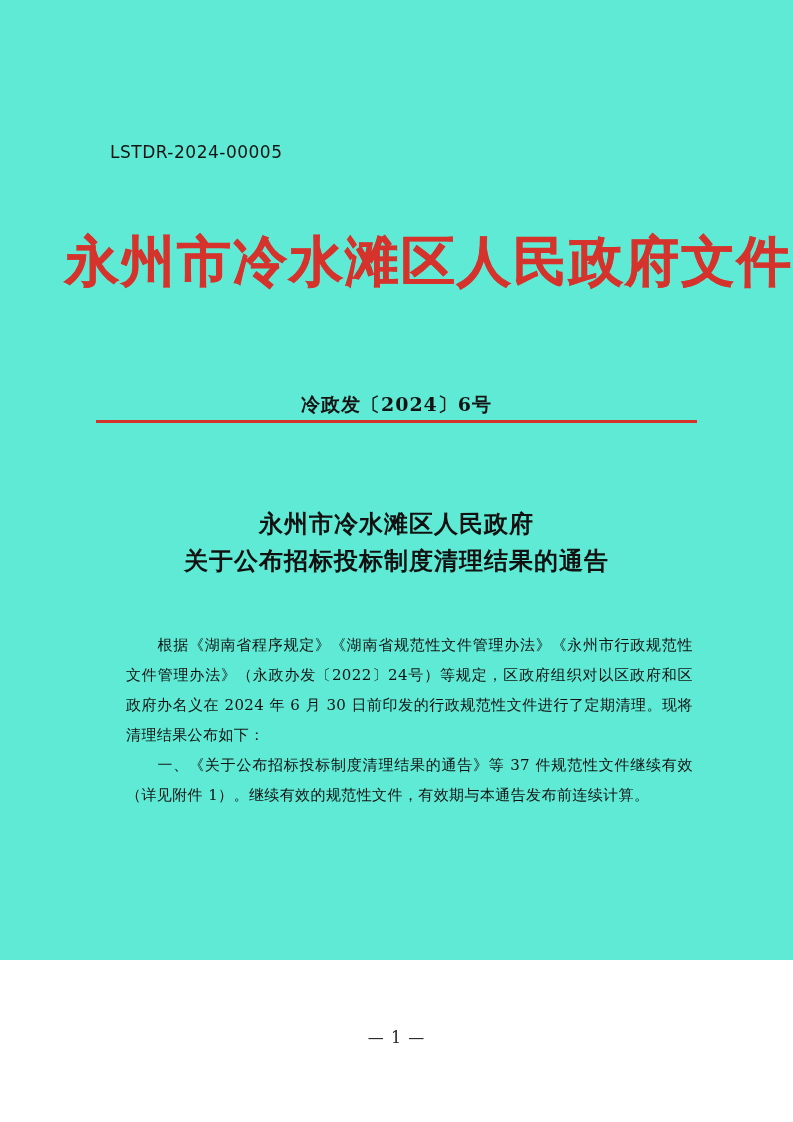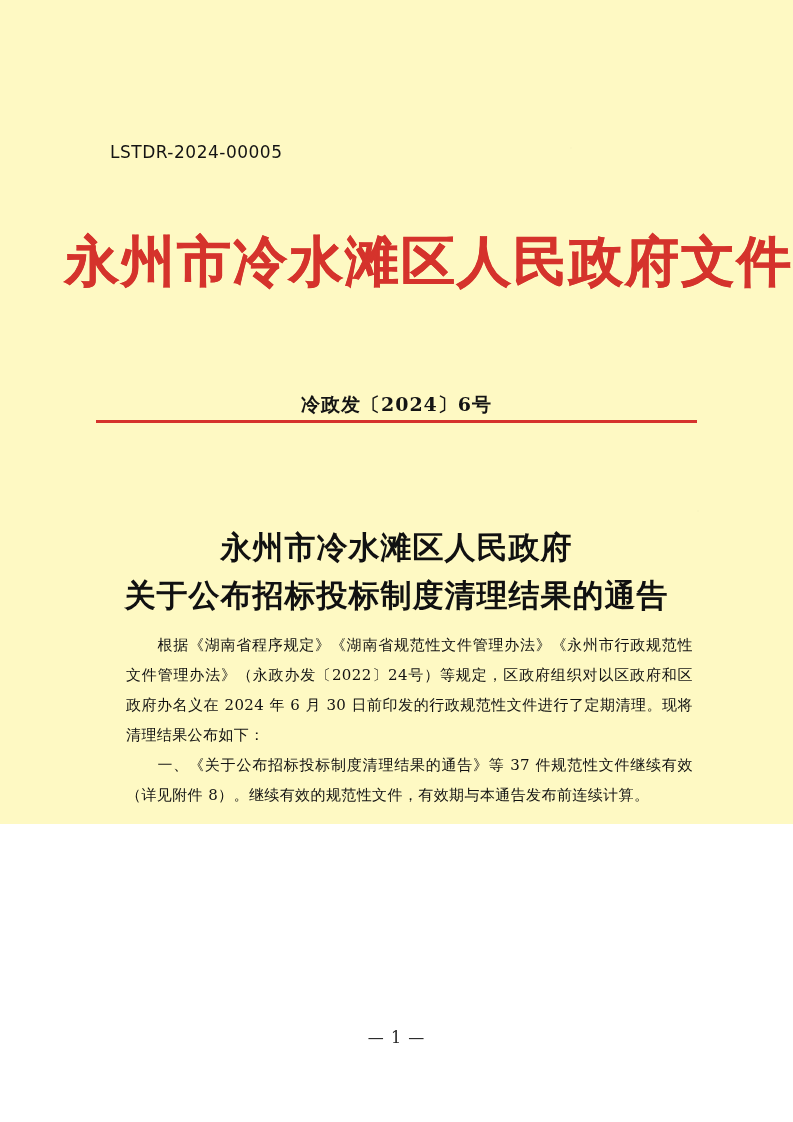--- a/index.html
+++ b/index.html
@@ -11,22 +11,22 @@
     width: 793px;
     height: 1122px;
     font-family: "DejaVu Serif", "Liberation Serif", serif;
     color: #1a1a1a;
     position: relative;
     overflow: hidden;
   }
   .page {
     position: relative;
     width: 793px;
-    height: 824px;
-    background: #fef9c3;
+    height: 960px;
+    background: #5eead4;
     box-sizing: border-box;
   }
   
   .page::before {
     content: "";
     position: absolute;
     inset: 0;
     background:
       radial-gradient(circle at 12% 30%, rgba(0,0,0,0.012) 0 1px, transparent 1px),
       radial-gradient(circle at 72% 18%, rgba(0,0,0,0.012) 0 1px, transparent 1px),
@@ -75,23 +75,23 @@
     left: 96px;
     right: 96px;
     top: 420px;
     height: 2.5px;
     background: #d5332c;
   }
   .title-block {
     position: absolute;
     left: 96px;
     right: 96px;
-    top: 523px;
+    top: 505px;
     text-align: center;
-    font-size: 31px;
+    font-size: 24px;
     font-weight: bold;
     line-height: 1.55;
     letter-spacing: 1px;
     color: #111;
   }
   .title-block div {
     white-space: nowrap;
   }
   .body-text {
     position: absolute;
@@ -132,18 +132,18 @@
 
   <div class="red-rule"></div>
 
   <div class="title-block">
     <div>永州市冷水滩区人民政府</div>
     <div>关于公布招标投标制度清理结果的通告</div>
   </div>
 
   <div class="body-text">
     <p>根据《湖南省程序规定》《湖南省规范性文件管理办法》《永州市行政规范性文件管理办法》（永政办发〔2022〕24号）等规定，区政府组织对以区政府和区政府办名义在 2024 年 6 月 30 日前印发的行政规范性文件进行了定期清理。现将清理结果公布如下：</p>
-    <p>一、《关于公布招标投标制度清理结果的通告》等 37 件规范性文件继续有效（详见附件 8）。继续有效的规范性文件，有效期与本通告发布前连续计算。</p>
+    <p>一、《关于公布招标投标制度清理结果的通告》等 37 件规范性文件继续有效（详见附件 1）。继续有效的规范性文件，有效期与本通告发布前连续计算。</p>
   </div>
 
   <div class="page-number">— 1 —</div>
 
 </div>
 
 </body></html>

